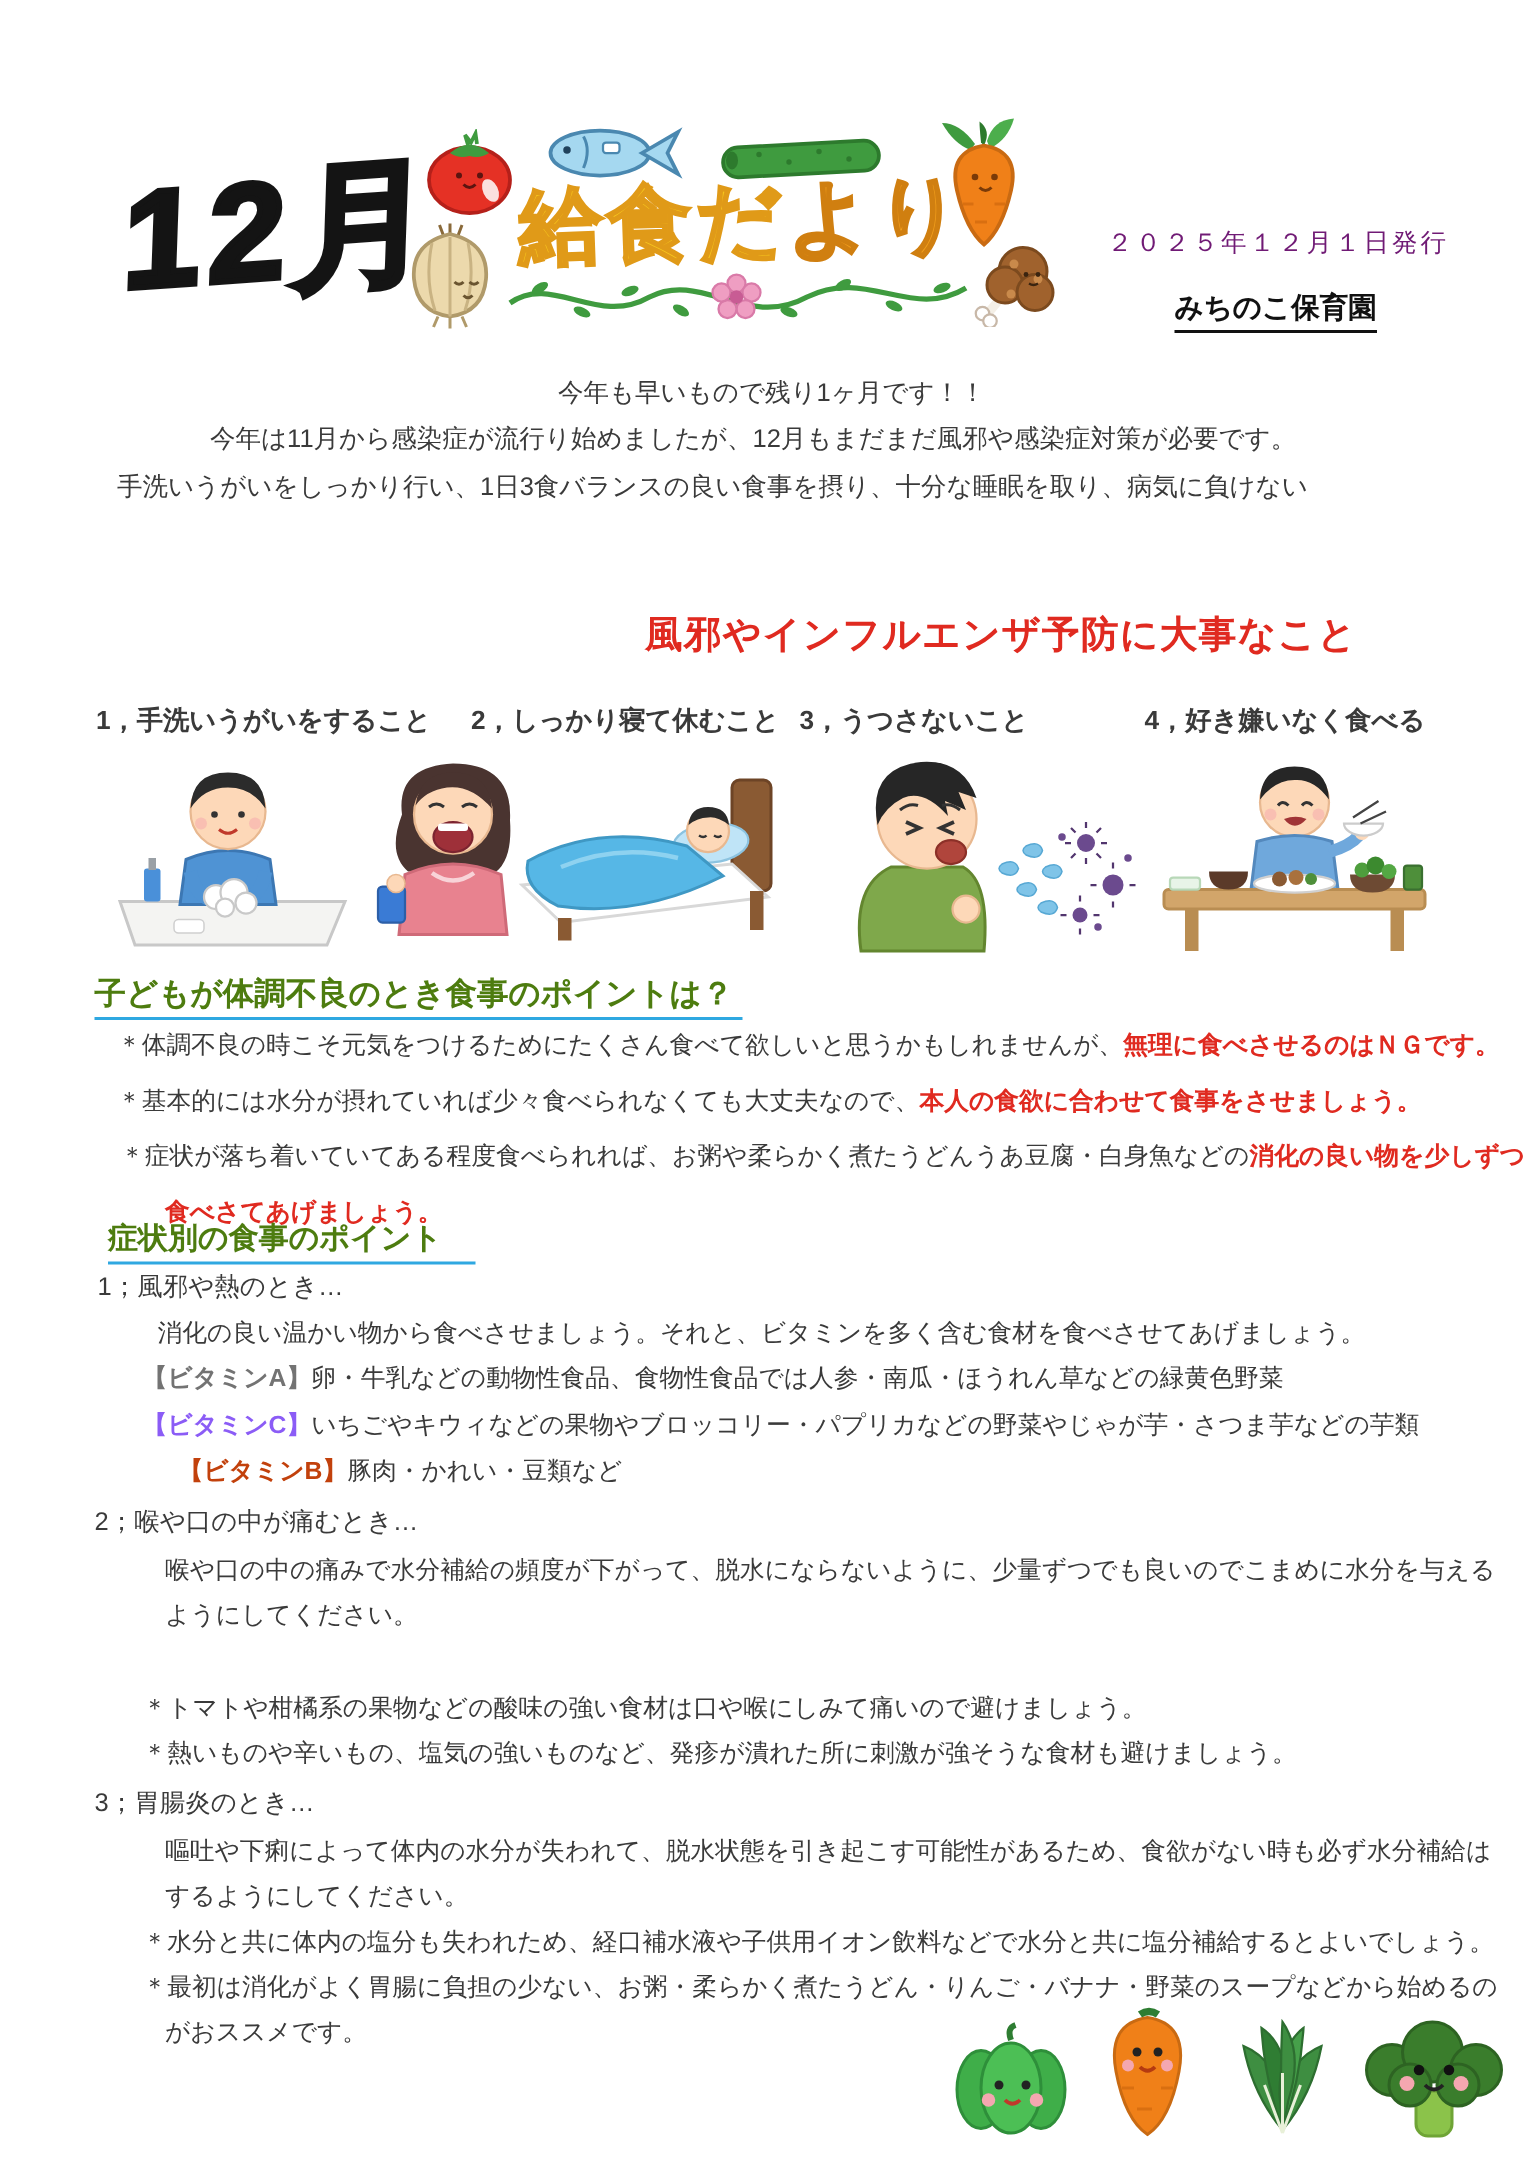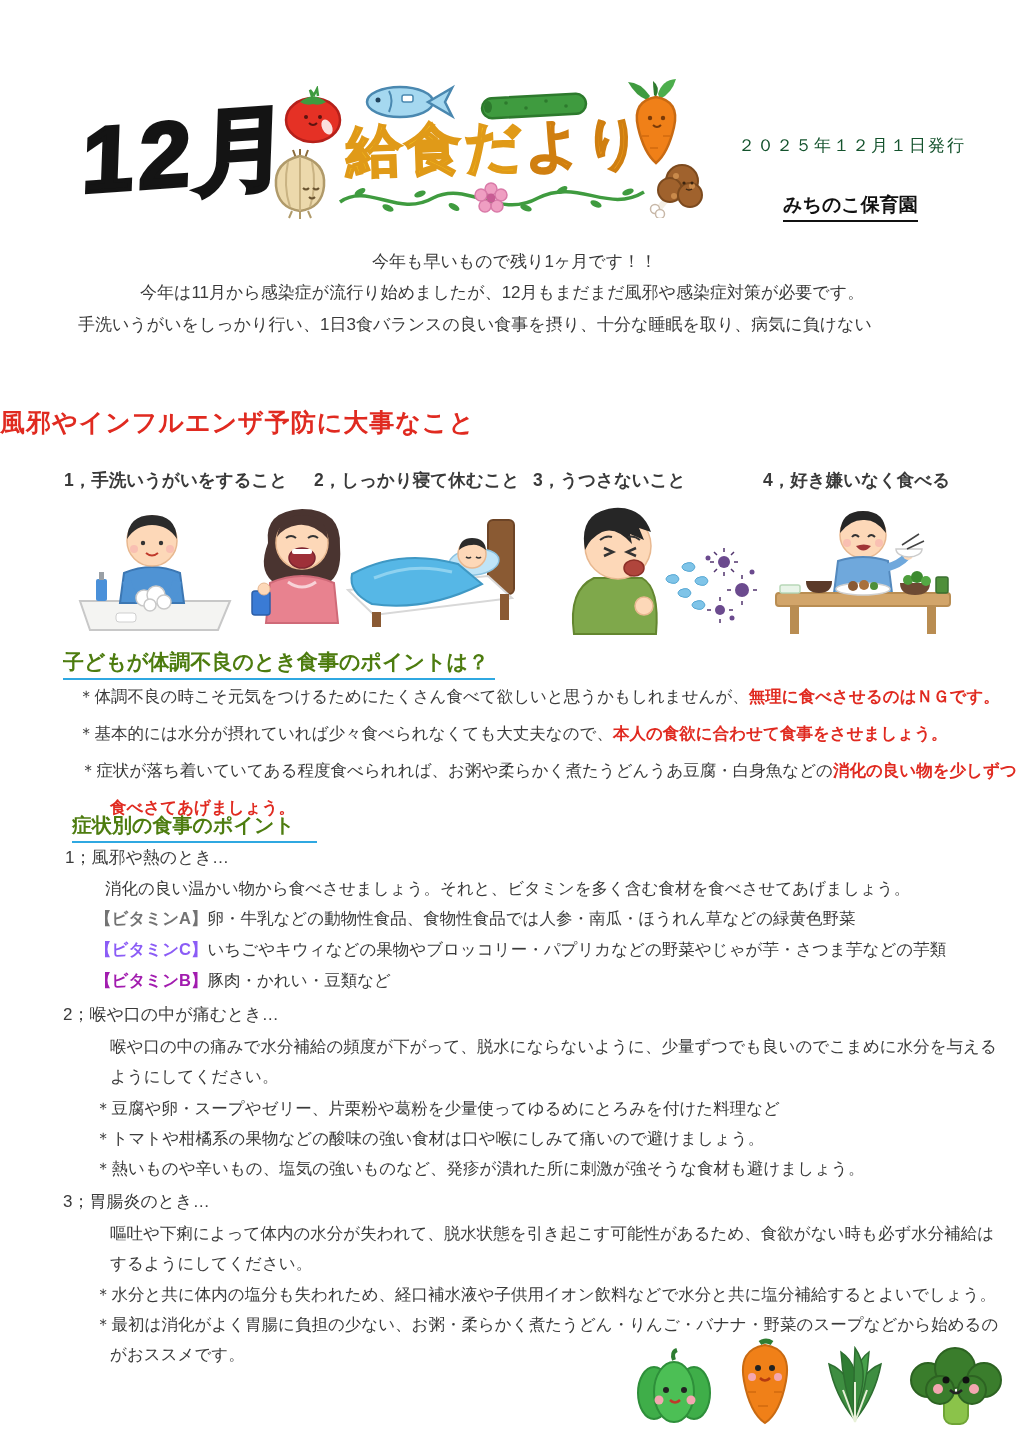--- a/index.html
+++ b/index.html
@@ -6,31 +6,31 @@
   body{width:1024px;height:1448px;position:relative;font-family:"Liberation Sans","DejaVu Sans",sans-serif;color:#3a3a3a;}
   .page{position:absolute;left:0;top:0;width:1024px;height:1448px;background:#ffffff;overflow:hidden;}
   .abs{position:absolute;white-space:nowrap;}
 
   
   .month{left:82px;top:92px;font-size:92px;font-weight:900;color:#141414;letter-spacing:6px;
          transform:rotate(-4deg) skewX(-6deg);-webkit-text-stroke:4px #141414;}
   .title-text{left:346px;top:110px;font-size:56px;font-weight:800;transform:rotate(-2deg);letter-spacing:3px;}
   .title-p1{color:#f6c51e;-webkit-text-stroke:2px #e09a18;}
   .title-p2{color:#f09d1c;-webkit-text-stroke:2px #d07f10;}
-  .issue-date{left:738px;top:134px;font-size:17px;color:#14532d;letter-spacing:2px;}
+  .issue-date{left:738px;top:150px;font-size:17px;color:#701a75;letter-spacing:2px;}
   .school{left:783px;top:192px;font-size:19px;font-weight:bold;color:#111;border-bottom:2px solid #111;padding-bottom:2px;}
 
   
   .intro-line{font-size:17px;color:#3a3a3a;}
   .i1{left:372px;top:250px;}
   .i2{left:140px;top:281px;}
   .i3{left:78px;top:313px;}
   .i4{left:78px;top:345px;}
 
-  .red-heading{left:0;top:406px;width:905px;text-align:left;font-size:25px;font-weight:bold;color:#e02a20;letter-spacing:1px;}
+  .red-heading{left:0;top:406px;width:905px;text-align:right;font-size:25px;font-weight:bold;color:#e02a20;letter-spacing:1px;}
 
   .point{top:468px;font-size:17.5px;color:#3a3a3a;font-weight:bold;}
   .p1{left:64px;} .p2{left:314px;} .p3{left:533px;} .p4{left:763px;}
 
   .blue-heading{font-size:21px;font-weight:bold;color:#4d7c0f;border-bottom:2px solid #2fa8e1;padding-bottom:2px;padding-right:6px;}
   .bh1{left:63px;top:648px;}
   .bh2{left:72px;top:812px;font-size:20px;padding-right:22px;}
 
   .body-line{font-size:16.5px;color:#3a3a3a;}
   .red{color:#e02a20;font-weight:bold;}
@@ -40,21 +40,21 @@
   .b3c{left:110px;top:797px;}
 
   .sec-title{font-size:17px;color:#3a3a3a;}
   .st1{left:65px;top:846px;}
   .sb1{left:105px;top:878px;}
   .v1{left:95px;top:908px;}
   .v2{left:95px;top:939px;}
   .v3{left:95px;top:970px;}
   .vitA{color:#737373;font-weight:bold;}
   .vitC{color:#8b5cf6;font-weight:bold;}
-  .vitB{color:#a21caf;font-weight:bold;}
+  .vitB{color:#c2410c;font-weight:bold;margin-left:24px;}
 
   .st2{left:63px;top:1003px;}
   .s2b1{left:110px;top:1036px;}
   .s2b2{left:110px;top:1066px;}
   .s2l1{left:95px;top:1098px;}
   .s2l2{left:95px;top:1128px;}
   .s2l3{left:95px;top:1158px;}
 
   .st3{left:63px;top:1190px;}
   .s3b1{left:110px;top:1223px;}
@@ -317,21 +317,20 @@
 
   <div class="abs sec-title st1">1；風邪や熱のとき…</div>
   <div class="abs body-line sb1">消化の良い温かい物から食べさせましょう。それと、ビタミンを多く含む食材を食べさせてあげましょう。</div>
   <div class="abs body-line v1"><span class="vitA">【ビタミンA】</span><span>卵・牛乳などの動物性食品、食物性食品では人参・南瓜・ほうれん草などの緑黄色野菜</span></div>
   <div class="abs body-line v2"><span class="vitC">【ビタミンC】</span><span>いちごやキウィなどの果物やブロッコリー・パプリカなどの野菜やじゃが芋・さつま芋などの芋類</span></div>
   <div class="abs body-line v3"><span class="vitB">【ビタミンB】</span><span>豚肉・かれい・豆類など</span></div>
 
   <div class="abs sec-title st2">2；喉や口の中が痛むとき…</div>
   <div class="abs body-line s2b1">喉や口の中の痛みで水分補給の頻度が下がって、脱水にならないように、少量ずつでも良いのでこまめに水分を与える</div>
   <div class="abs body-line s2b2">ようにしてください。</div>
-  <div class="abs body-line s2l1">＊豆腐や卵・スープやゼリー、片栗粉や葛粉を少量使ってゆるめにとろみを付けた料理など</div>
   <div class="abs body-line s2l2">＊トマトや柑橘系の果物などの酸味の強い食材は口や喉にしみて痛いので避けましょう。</div>
   <div class="abs body-line s2l3">＊熱いものや辛いもの、塩気の強いものなど、発疹が潰れた所に刺激が強そうな食材も避けましょう。</div>
 
   <div class="abs sec-title st3">3；胃腸炎のとき…</div>
   <div class="abs body-line s3b1">嘔吐や下痢によって体内の水分が失われて、脱水状態を引き起こす可能性があるため、食欲がない時も必ず水分補給は</div>
   <div class="abs body-line s3b2">するようにしてください。</div>
   <div class="abs body-line s3l1">＊水分と共に体内の塩分も失われため、経口補水液や子供用イオン飲料などで水分と共に塩分補給するとよいでしょう。</div>
   <div class="abs body-line s3l2">＊最初は消化がよく胃腸に負担の少ない、お粥・柔らかく煮たうどん・りんご・バナナ・野菜のスープなどから始めるの</div>
   <div class="abs body-line s3l3">がおススメです。</div>
 

